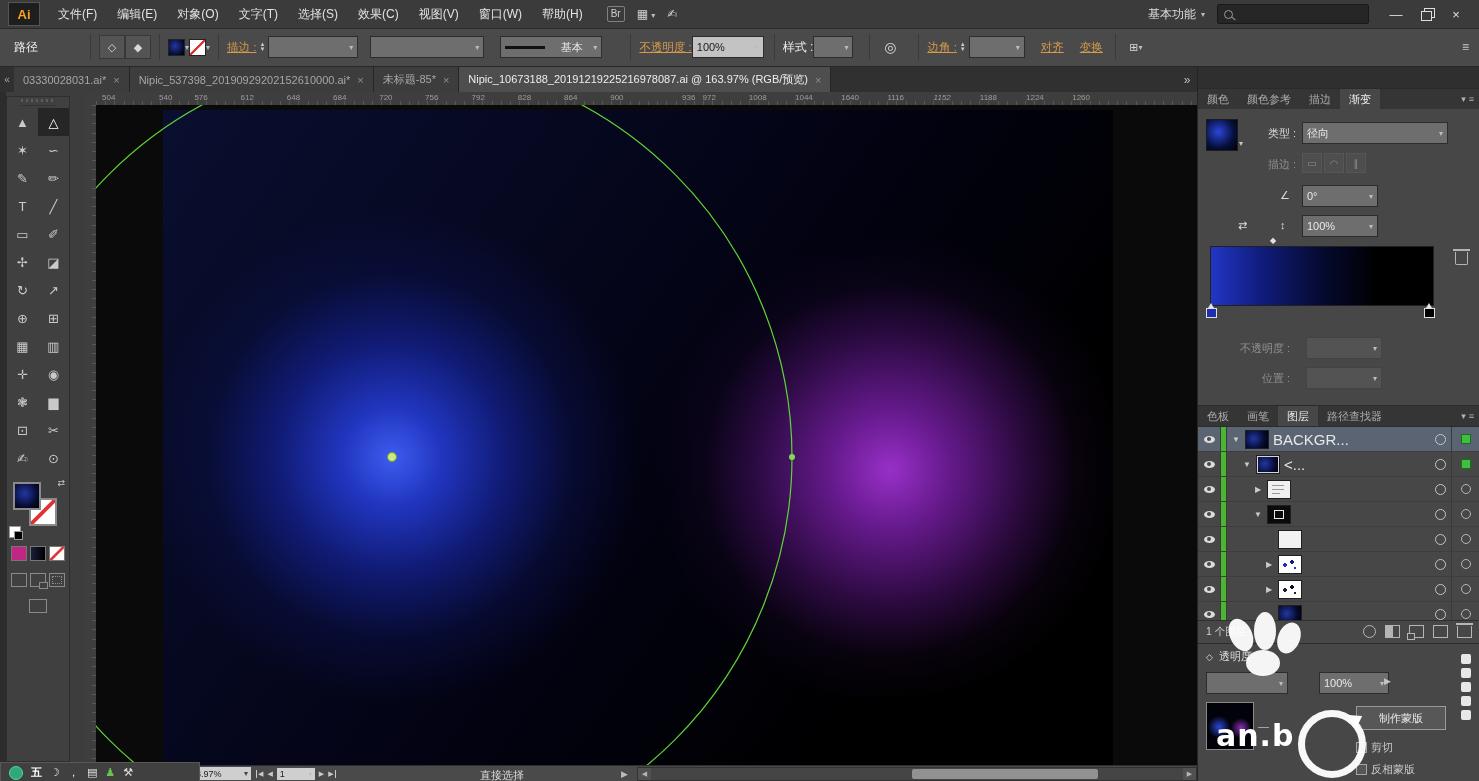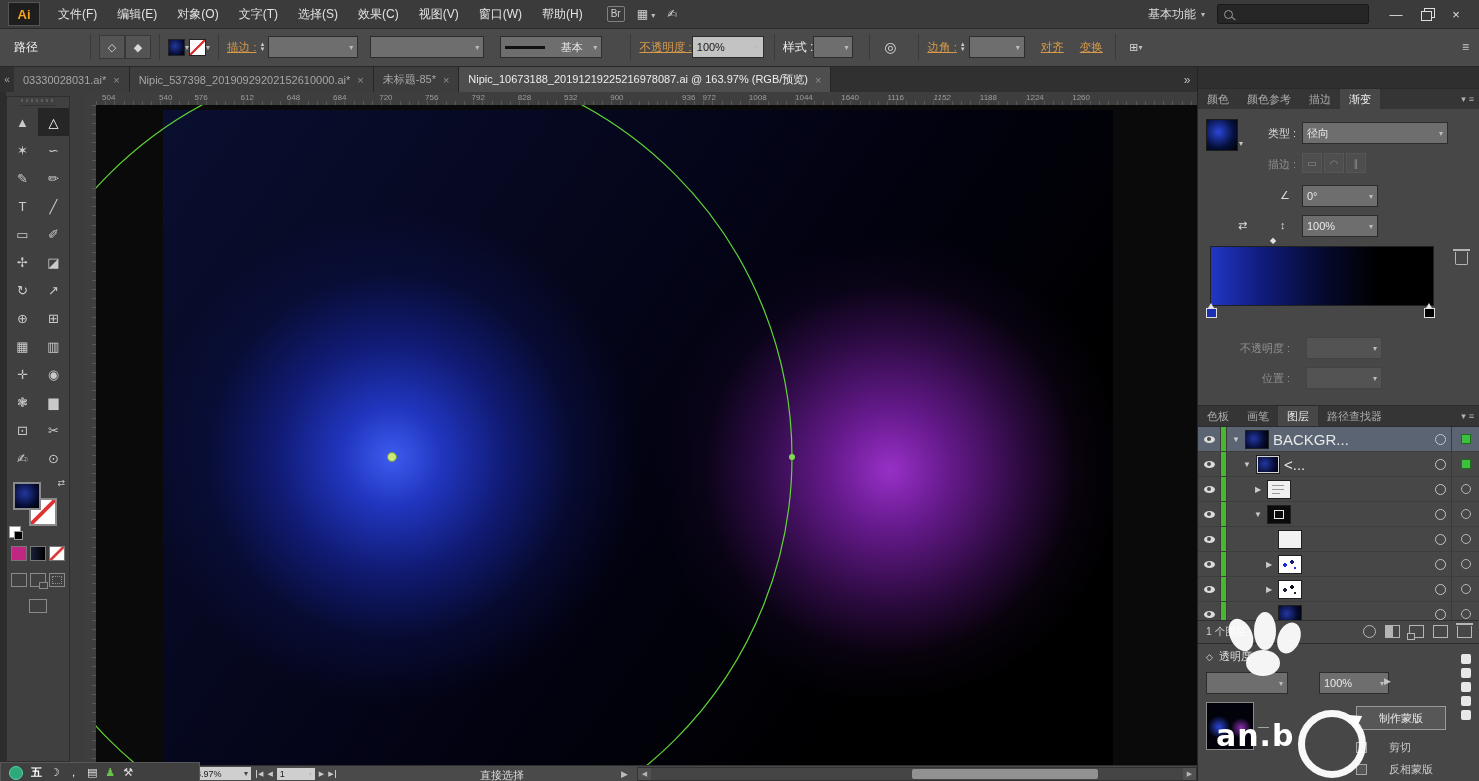--- a/index.html
+++ b/index.html
@@ -196,21 +196,21 @@
   .tp-head{position:absolute;left:8px;top:5px;color:#dcdcdc;display:flex;gap:6px;align-items:center;}
   .tp-mode-dd{position:absolute;left:8px;top:28px;width:72px;height:20px;}
   .tp-op-dd{position:absolute;left:121px;top:28px;width:60px;height:20px;}
   .tp-op-car{position:absolute;left:186px;top:32px;color:#c5c5c5;font-size:9px;}
   .tp-thumb{position:absolute;left:8px;top:58px;width:46px;height:46px;border:1px solid #8a8a8a;background:
      radial-gradient(circle 16px at 12px 24px,#2b46d8,rgba(0,0,16,0) 70%),
      radial-gradient(circle 14px at 34px 25px,#8d2fb5,rgba(0,0,0,0) 72%),#02020a;}
   .tp-link{position:absolute;left:60px;top:76px;color:#bdbdbd;}
   .tp-btn{position:absolute;left:158px;top:62px;width:88px;height:22px;border:1px solid #9a9a9a;background:#575757;color:#e8e8e8;
           display:flex;align-items:center;justify-content:center;font-size:11px;}
-  .tp-check{position:absolute;display:flex;align-items:center;gap:22px;color:#c9c9c9;}
+  .tp-check{position:absolute;display:flex;align-items:center;gap:4px;color:#c9c9c9;}
   .cbx{width:9px;height:9px;border:1px solid #a5a5a5;background:#565656;display:block;}
 
   
   .wm{position:absolute;pointer-events:none;z-index:60;}
   .wm-blob{background:rgba(255,255,255,.95);border-radius:50%;position:absolute;}
   .wm-text{font-size:30px;font-weight:bold;color:#fff;letter-spacing:1px;font-family:"DejaVu Sans",sans-serif;}
   .wm-ring{width:54px;height:54px;border:7px solid rgba(255,255,255,.96);border-radius:50%;position:relative;}
   .wm-ring::after{content:"";position:absolute;right:-6px;top:-4px;border-left:8px solid transparent;border-right:8px solid transparent;border-bottom:12px solid #fff;transform:rotate(60deg);}
   .wm-vmark{width:10px;height:10px;background:rgba(255,255,255,.88);border-radius:2px;margin-bottom:4px;}
 </style>
@@ -496,21 +496,21 @@
         <span class="rlabel" style="left: 237px;">684</span>
 
         <span class="rlabel" style="left: 283.2px;">720</span>
 
         <span class="rlabel" style="left: 329px;">756</span>
 
         <span class="rlabel" style="left: 375.6px;">792</span>
 
         <span class="rlabel" style="left: 421.8px;">828</span>
 
-        <span class="rlabel" style="left: 468px;">532</span>
+        <span class="rlabel" style="left: 468px;">864</span>
 
         <span class="rlabel" style="left: 514.2px;">900</span>
 
         <span class="rlabel" style="left: 586px;">936</span>
 
         <span class="rlabel" style="left: 606.6px;">972</span>
 
         <span class="rlabel" style="left: 652.8px;">1008</span>
 
         <span class="rlabel" style="left: 699px;">1044</span>

